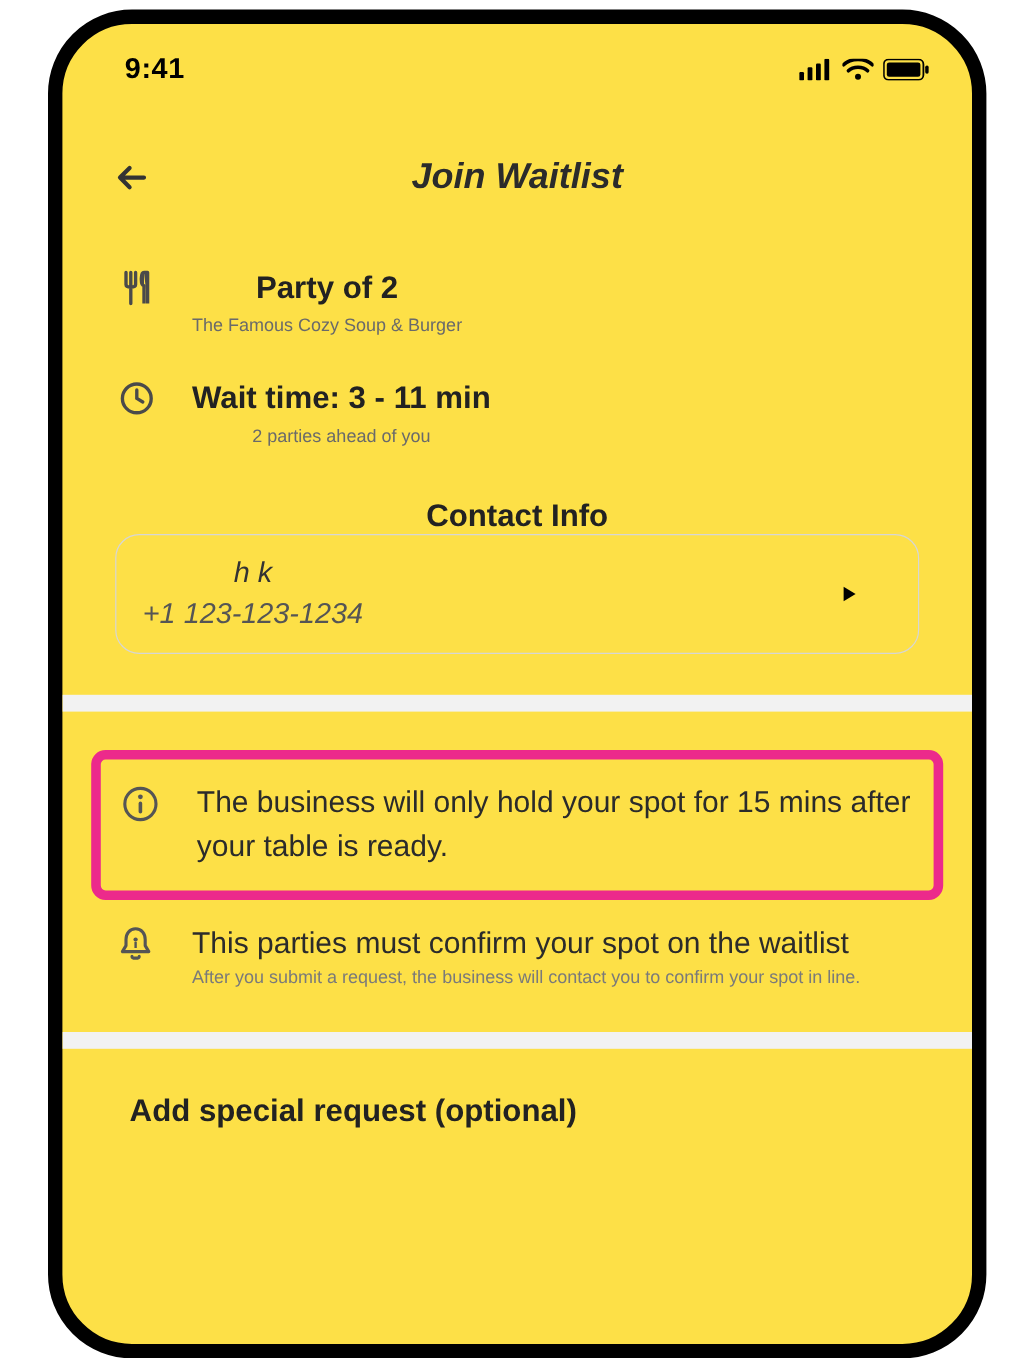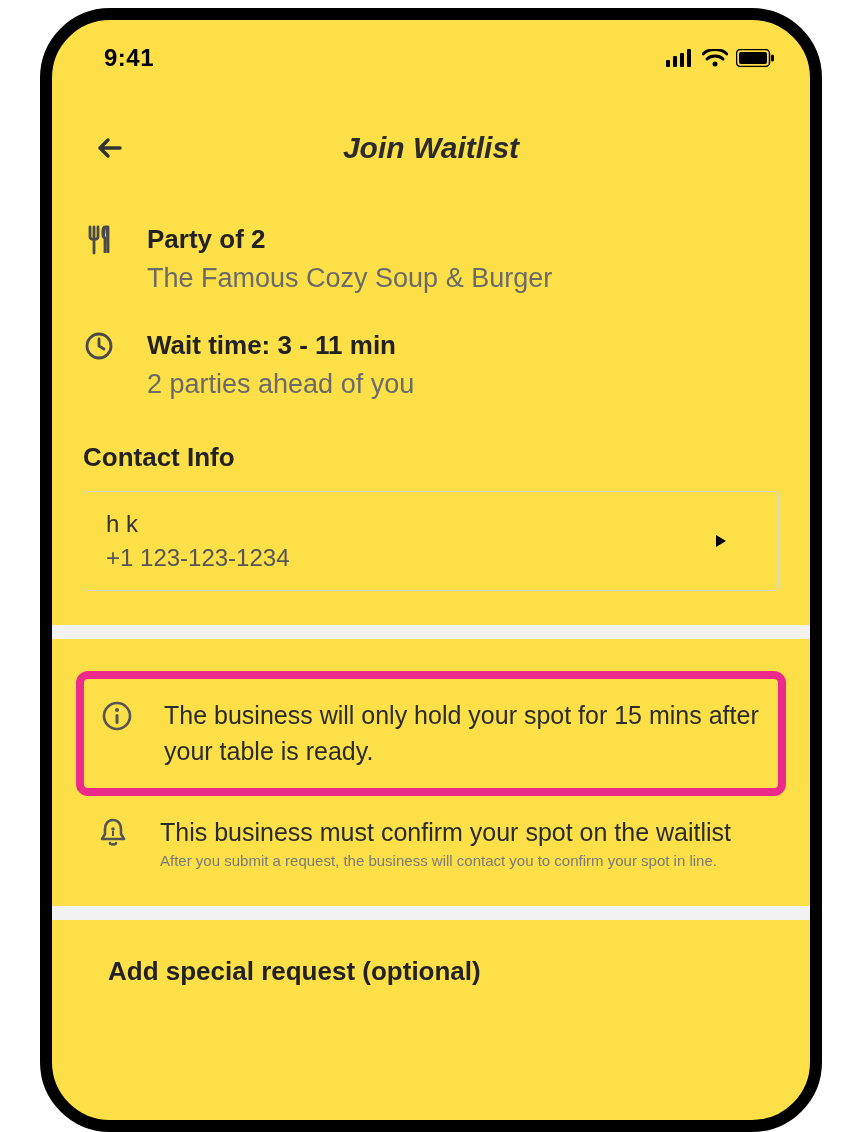--- a/index.html
+++ b/index.html
@@ -42,34 +42,34 @@
     transform: translateY(-50%);
     width: 40px; height: 40px;
     display: flex; align-items: center; justify-content: center;
   }
   .page-title {
     font-size: 30px;
     font-weight: 700;
     color: #2b2b2b;
     font-style: italic;
   }
-  .section { padding: 0 31px; }
+  .section { padding: 0 44px; text-align: center; }
   .row { display: flex; align-items: flex-start; gap: 28px; margin-top: 36px; }
   .row .icon { width: 36px; flex: none; color: #4a4a4a; }
   .row .body .title { font-size: 26px; font-weight: 700; color: #222; }
-  .row .body .sub { font-size: 27px; color: #6a6a6a; margin-top: 8px; }
+  .row .body .sub { font-size: 15px; color: #6a6a6a; margin-top: 8px; }
   .contact-heading { font-size: 26px; font-weight: 700; color: #222; margin-top: 42px; }
   .contact-card {
     border: 1px solid #d6d6d6;
-    border-radius: 4px;
+    border-radius: 20px;
     padding: 18px 22px;
-    margin-top: 18px;
     display: flex;
     align-items: center;
     justify-content: space-between;
+    font-style: italic;
   }
   .contact-card .name { font-size: 24px; color: #333; }
   .contact-card .phone { font-size: 24px; color: #555; margin-top: 6px; }
   .caret {
     width: 0; height: 0;
     border-top: 6px solid transparent;
     border-bottom: 6px solid transparent;
     border-left: 10px solid #000;
     margin-right: 30px;
   }
@@ -183,21 +183,21 @@
     <div class="notice-row notice2">
       <div class="icon">
         <svg width="34" height="34" viewBox="0 0 34 34">
           <path d="M17 4 C12 4 9 8 9 13 V18 L6 23 H28 L25 18 V13 C25 8 22 4 17 4 Z" stroke="#555" stroke-width="2.6" fill="none" stroke-linejoin="round"></path>
           <path d="M14 27 C14 29 20 29 20 27" stroke="#555" stroke-width="2.6" fill="none" stroke-linecap="round"></path>
           <circle cx="17" cy="13" r="1.8" fill="#555"></circle>
           <rect x="16" y="15" width="2" height="5" fill="#555"></rect>
         </svg>
       </div>
       <div>
-        <div class="text">This business must confirm your spot on the waitlist</div>
+        <div class="text">This parties must confirm your spot on the waitlist</div>
         <div class="subtext">After you submit a request, the business will contact you to confirm your spot in line.</div>
       </div>
     </div>
   </div>
 
   <div class="divider"></div>
 
   <div class="special-heading">Add special request (optional)</div>
 
 </div>

